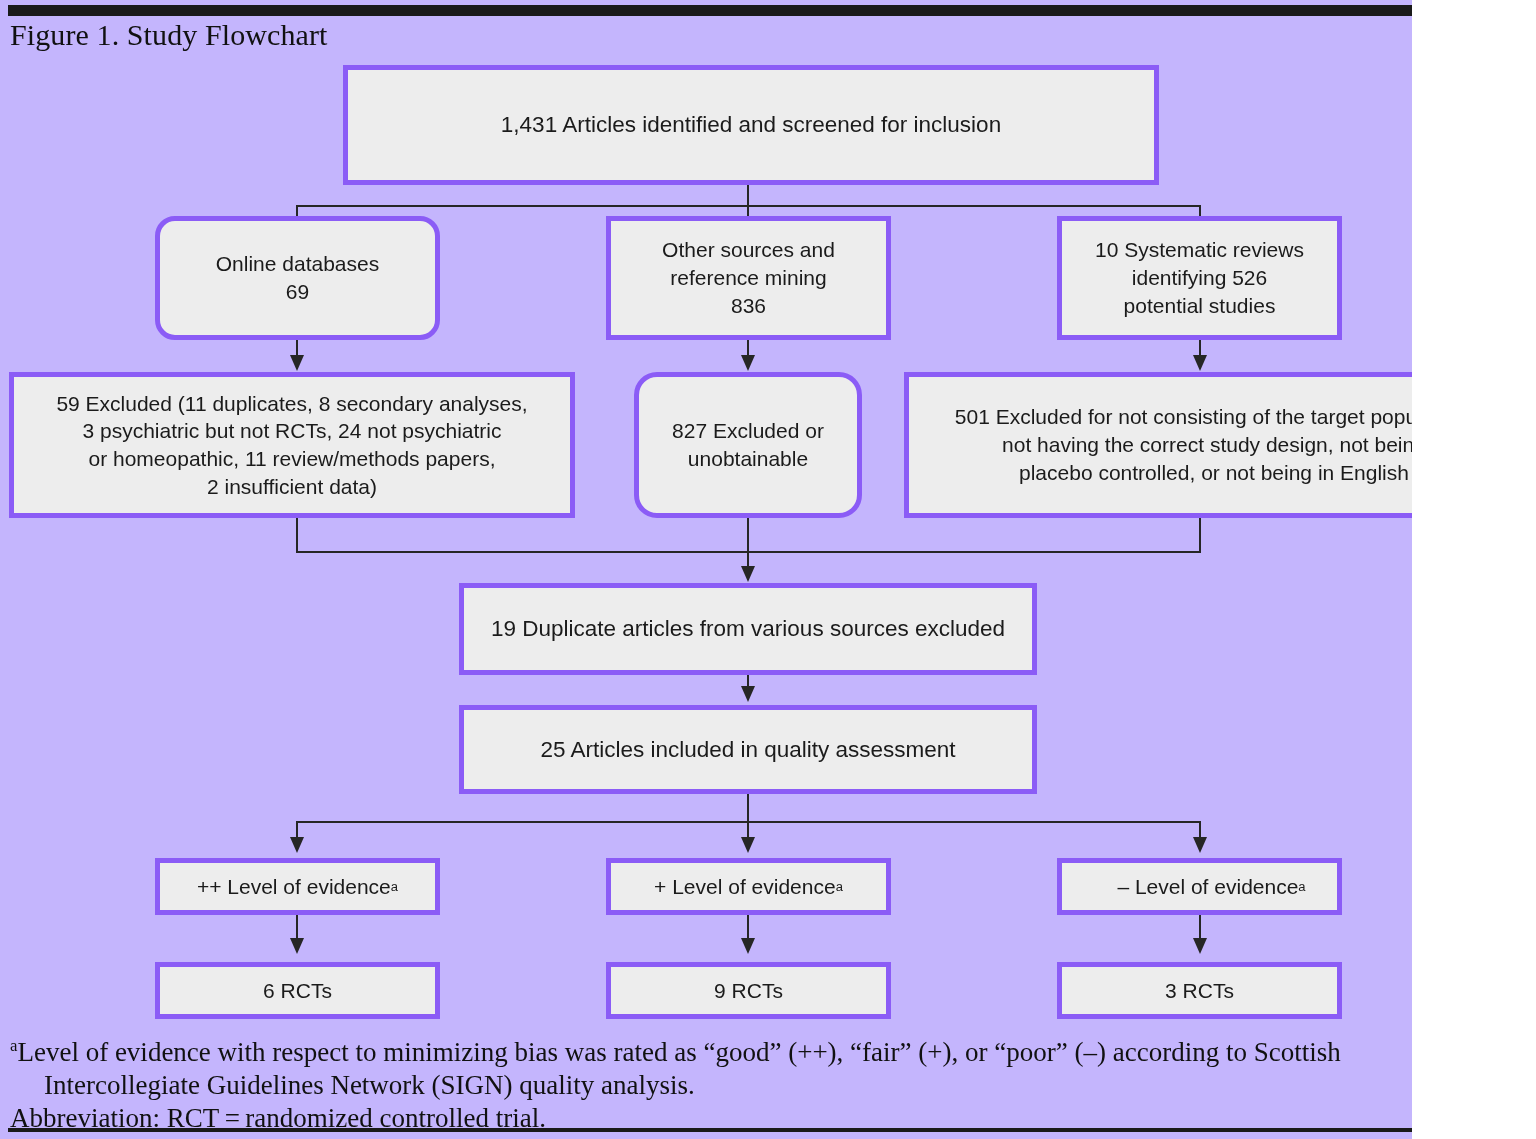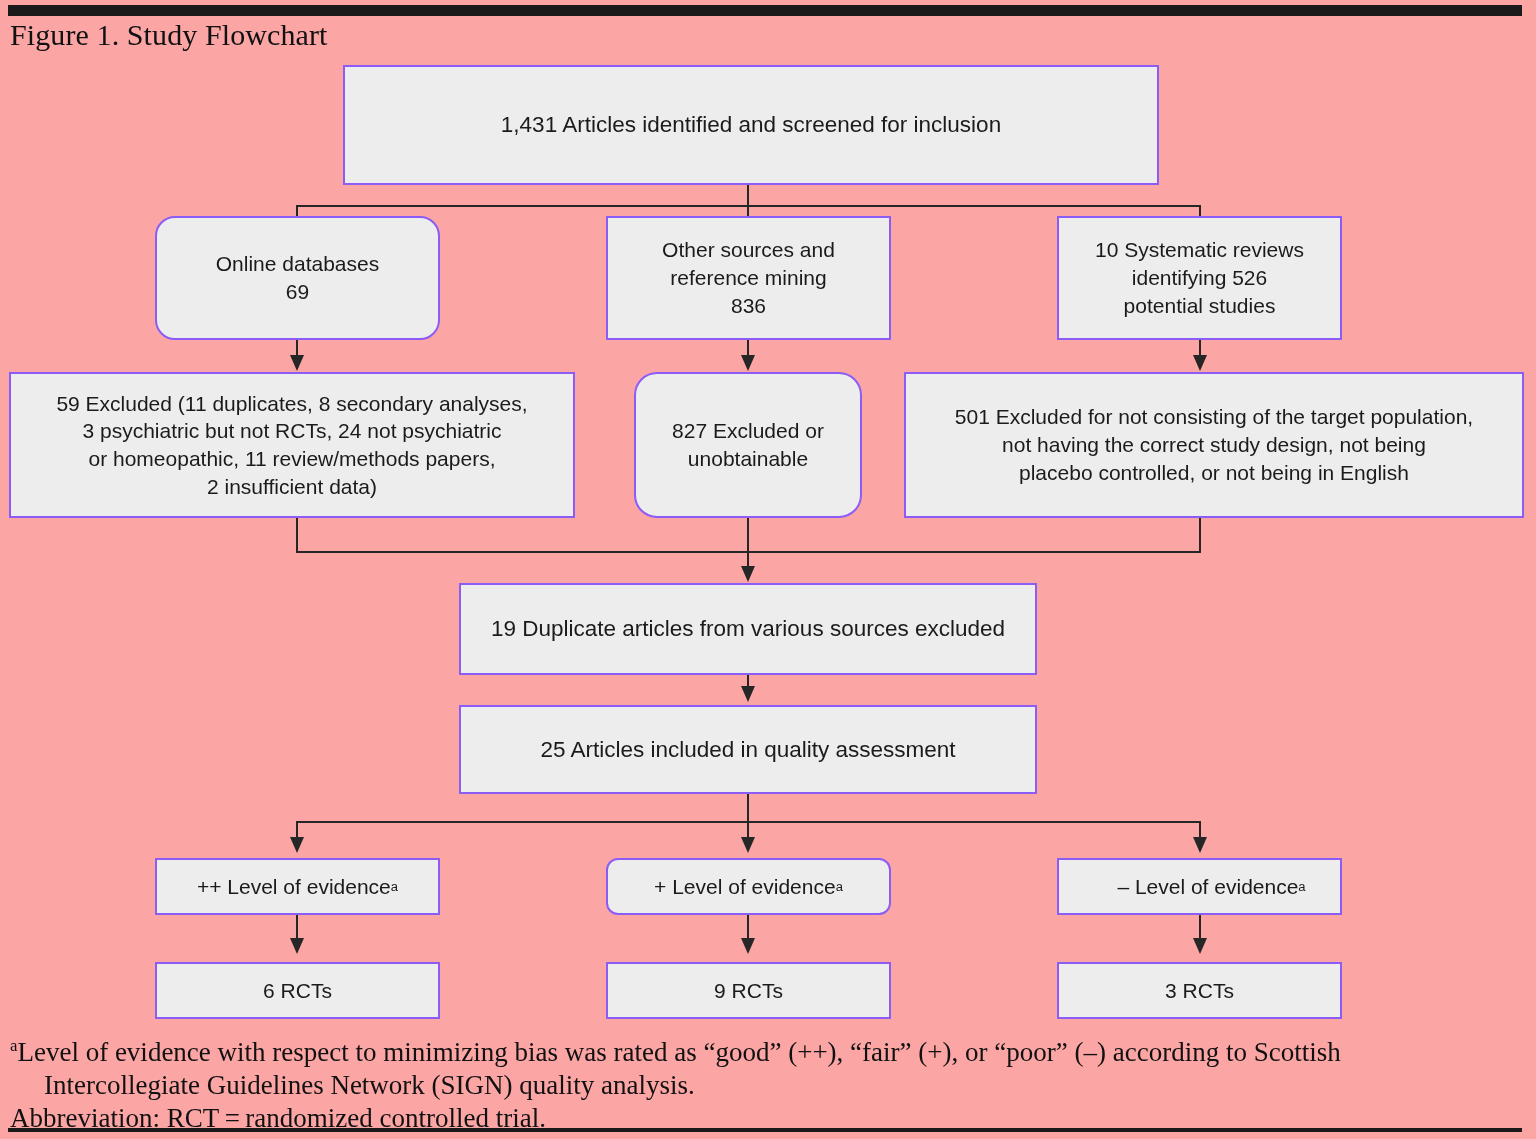--- a/index.html
+++ b/index.html
@@ -2,23 +2,23 @@
 <html><head>
 <meta charset="utf-8">
 <style>
   html, body {
     margin: 0;
     padding: 0;
     background: #ffffff;
   }
   #page {
     position: relative;
-    width: 1536px;
+    width: 1412px;
     height: 1139px;
-    background: #fca5a5;
+    background: #c4b5fd;
     overflow: hidden;
     font-family: "Liberation Sans", sans-serif;
   }
 
   
   .top-rule {
     position: absolute;
     left: 8px;
     top: 5px;
     width: 1514px;
@@ -44,21 +44,21 @@
     color: #111111;
     letter-spacing: 0.1px;
     white-space: nowrap;
   }
 
   
   .node {
     position: absolute;
     box-sizing: border-box;
     background: #ededed;
-    border: 2px solid #8b5cf6;
+    border: 5px solid #8b5cf6;
     display: flex;
     align-items: center;
     justify-content: center;
     text-align: center;
     color: #1b1b1b;
     font-size: 21px;
     line-height: 1.32;
     padding: 4px 8px;
     white-space: pre-line;
   }
@@ -165,21 +165,21 @@
 
   <div class="vline" style="left:747px; top:821px; height:19px;"></div>
   <div class="arrow" style="left:741px; top:837px;"></div>
 
   <div class="vline" style="left:1199px; top:821px; height:19px;"></div>
   <div class="arrow" style="left:1193px; top:837px;"></div>
 
   <div class="node" style="left:155px; top:858px; width:285px; height:57px;">
     <span>++ Level of evidence</span><sup>a</sup>
   </div>
-  <div class="node" style="left:606px; top:858px; width:285px; height:57px;border-radius:12px;">
+  <div class="node" style="left:606px; top:858px; width:285px; height:57px;">
     <span>+ Level of evidence</span><sup>a</sup>
   </div>
   <div class="node" style="left:1057px; top:858px; width:285px; height:57px;padding-left:32px;">
     <span>– Level of evidence</span><sup>a</sup>
   </div>
 
   <div class="vline" style="left:296px; top:915px; height:33px;"></div>
   <div class="arrow" style="left:290px; top:938px;"></div>
 
   <div class="vline" style="left:747px; top:915px; height:33px;"></div>

